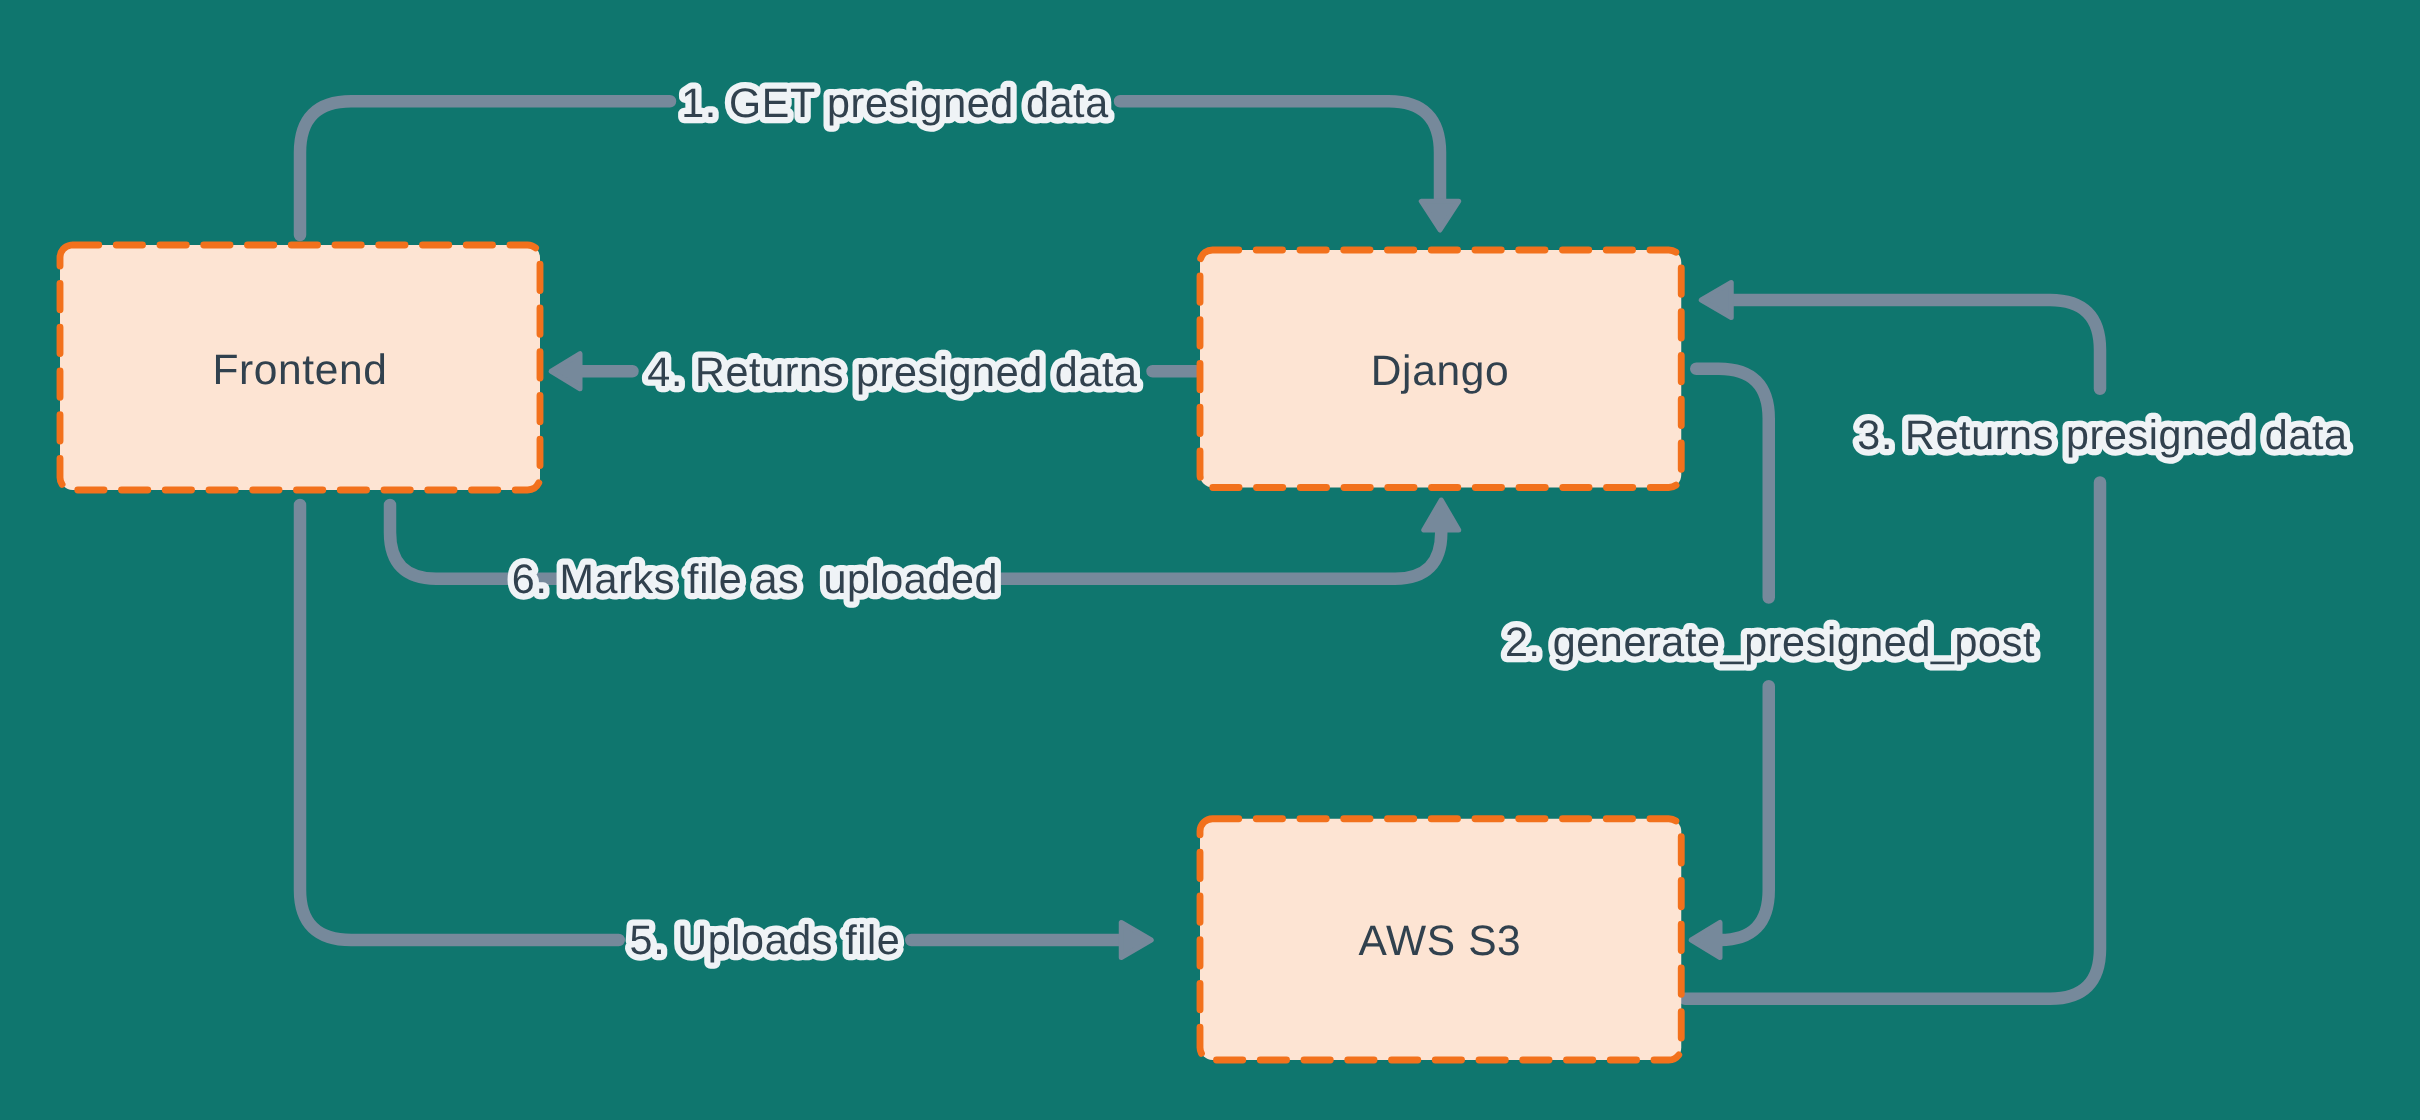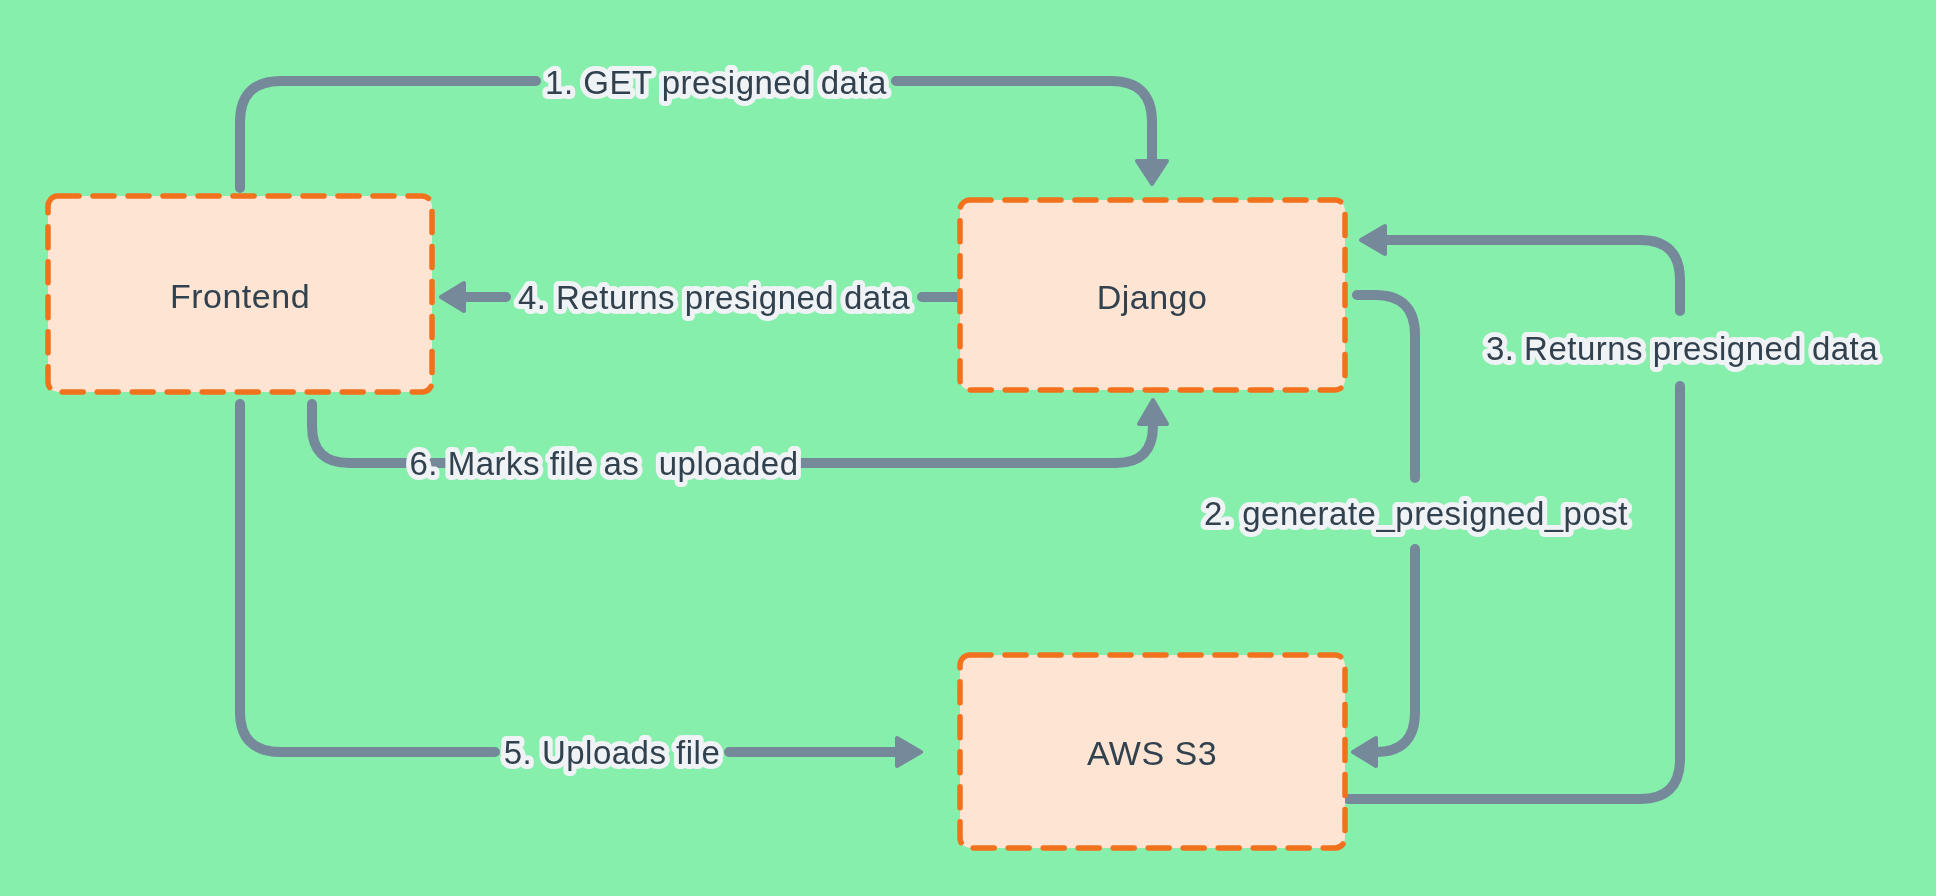--- a/index.html
+++ b/index.html
@@ -4,21 +4,21 @@
 <style>
   html, body {
     margin: 0;
     padding: 0;
     background: #EFF3F6;
   }
   .canvas-wrap {
     position: relative;
     width: 1936px;
     height: 896px;
-    background: #86efac;
+    background: #0f766e;
     overflow: hidden;
     font-family: "Liberation Sans", "DejaVu Sans", sans-serif;
   }
   svg { display: block; }
   .node-box {
     fill: #FDE4D3;
     stroke: #F2711C;
     stroke-width: 5.5;
     stroke-dasharray: 21 14;
     stroke-linecap: round;

